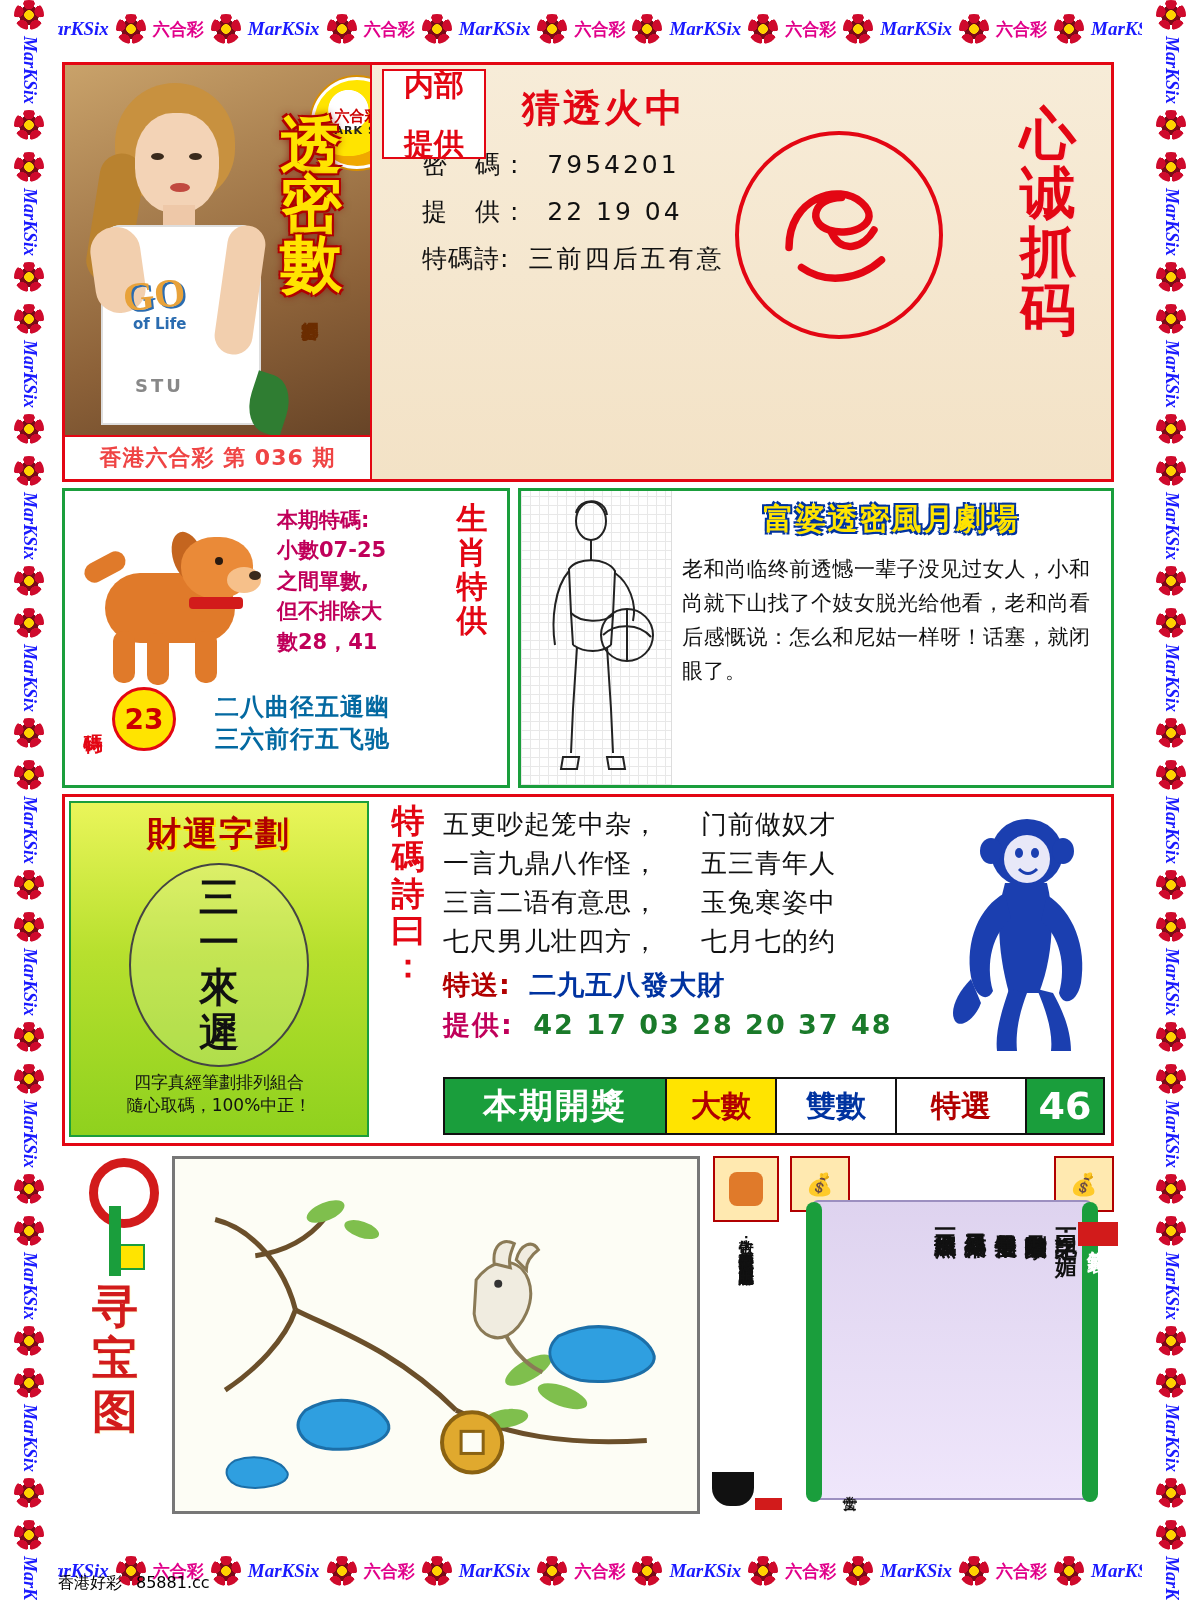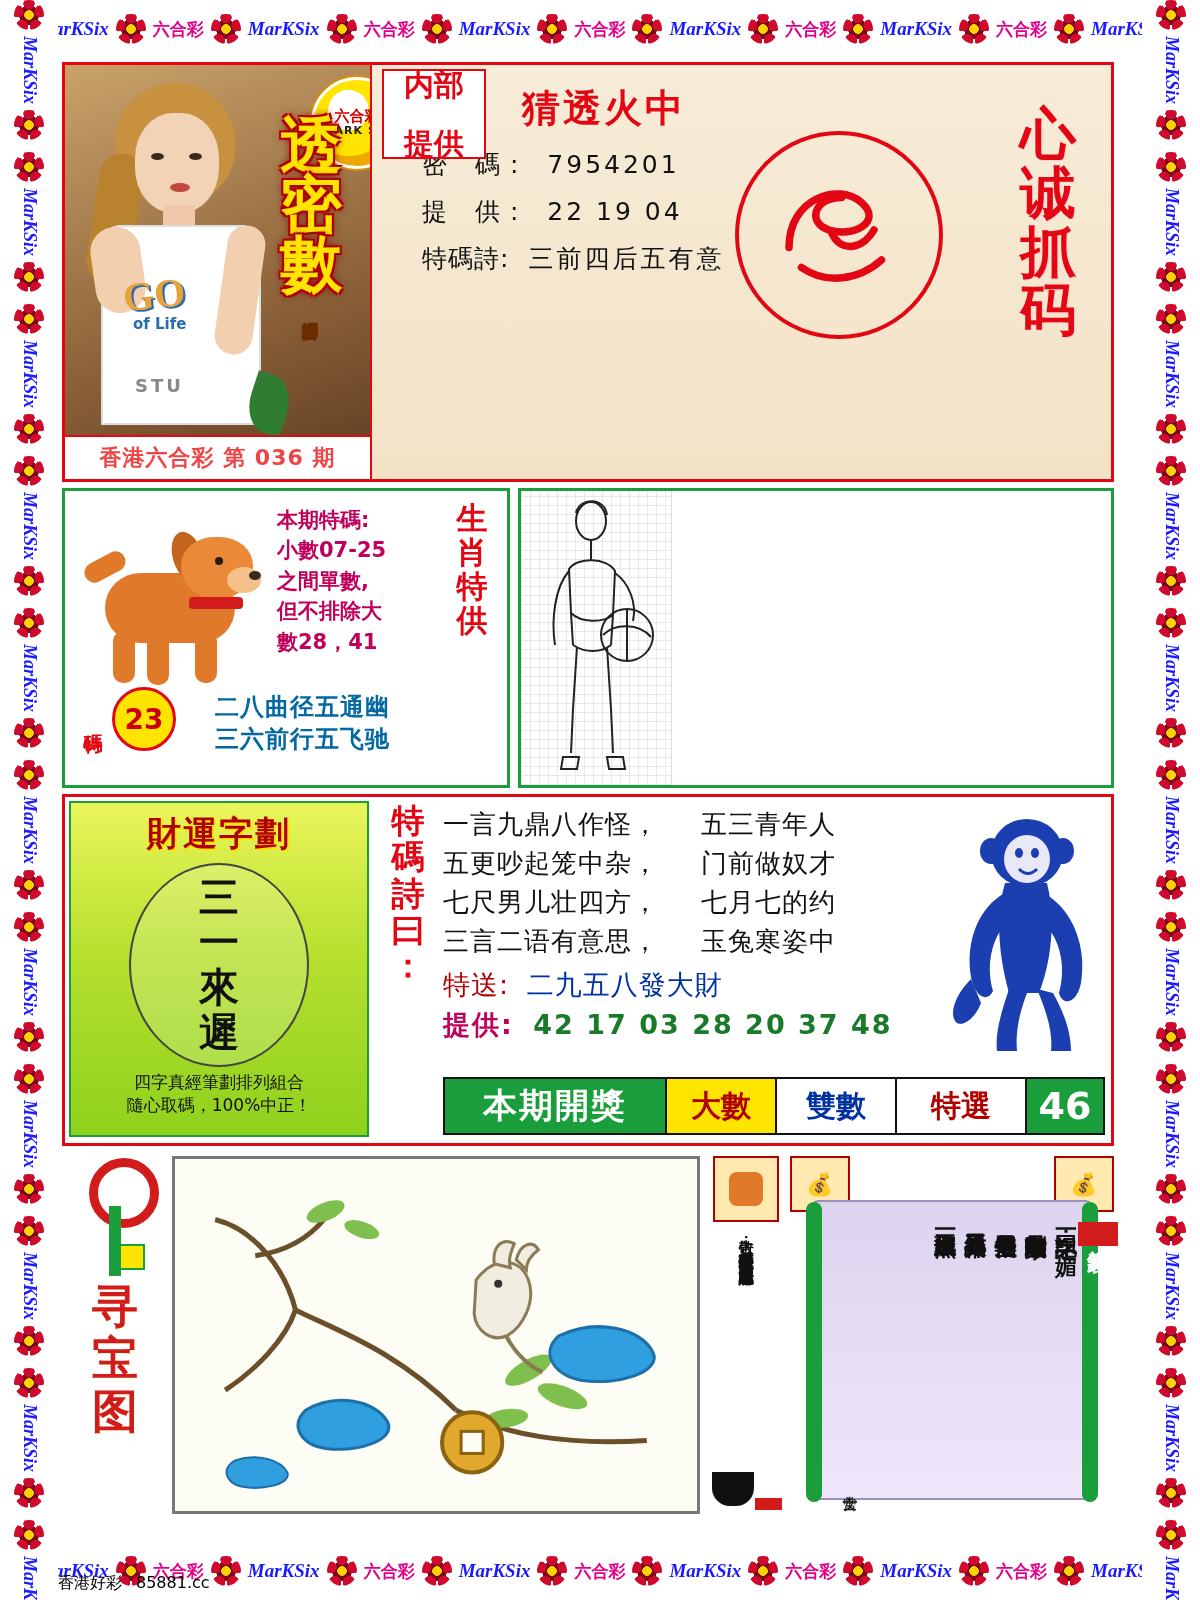--- a/index.html
+++ b/index.html
@@ -281,21 +281,21 @@
   }
   .poem-col span{font-size:33px;font-weight:bold;color:#e30613;display:block;line-height:1.1;}
   .poem-main{
     position:absolute;left:378px;top:8px;width:530px;
   }
   .poem-main .pl{
     font-size:26px;color:#111;letter-spacing:1px;line-height:1.5;display:flex;
   }
   .poem-main .pl .a{width:258px;}
   .tesong{
-    margin-top:6px;font-size:27px;color:#b10000;font-weight:normal;letter-spacing:1px;
+    margin-top:6px;font-size:27px;color:#b10000;font-weight:bold;letter-spacing:1px;
   }
   .tigong{
     margin-top:4px;font-size:27px;color:#1a7a2a;font-weight:bold;letter-spacing:2px;
   }
   .tigong .lbl{color:#c0005a;}
   .monkey{
     position:absolute;right:6px;top:10px;width:170px;height:250px;
   }
   .monkey svg{width:170px;height:250px;}
   .kaijiang{
@@ -685,20 +685,24 @@
               <path d="M34,262 L50,262 L48,274 L32,274 Z"></path>
               <path d="M78,262 L94,262 L96,274 L80,274 Z"></path>
               <path d="M40,76 C26,92 22,124 26,150"></path>
               <path d="M86,78 C100,88 108,108 104,126"></path>
               <circle cx="98" cy="140" r="26"></circle>
               <path d="M74,140 C86,128 110,128 122,142"></path>
               <path d="M98,114 L98,166"></path>
             </g>
           </svg>
         </div>
+        <div class="story-right">
+          <div class="story-title">富婆透密風月劇場</div>
+          <div class="story-body">老和尚临终前透憾一辈子没见过女人，小和尚就下山找了个妓女脱光给他看，老和尚看后感慨说：怎么和尼姑一样呀！话塞，就闭眼了。</div>
+        </div>
       </div>
     </div>
 
     <div class="panel row3">
 
       <div class="caiyun">
         <h3>財運字劃</h3>
         <div class="ellipse">
           <span>三</span>
           <span>一</span>
@@ -714,34 +718,34 @@
       <div class="poem-col">
         <span>特</span>
         <span>碼</span>
         <span>詩</span>
         <span>曰</span>
         <span>：</span>
       </div>
 
       <div class="poem-main">
         <div class="pl">
+          <span class="a">五更吵起笼中杂，</span>
+          <span>门前做奴才</span>
+        </div>
+        <div class="pl">
           <span class="a">一言九鼎八作怪，</span>
           <span>五三青年人</span>
         </div>
         <div class="pl">
-          <span class="a">五更吵起笼中杂，</span>
-          <span>门前做奴才</span>
+          <span class="a">三言二语有意思，</span>
+          <span>玉兔寒姿中</span>
         </div>
         <div class="pl">
           <span class="a">七尺男儿壮四方，</span>
           <span>七月七的约</span>
-        </div>
-        <div class="pl">
-          <span class="a">三言二语有意思，</span>
-          <span>玉兔寒姿中</span>
         </div>
         <div class="tesong">
           <span>特送:</span>
           <span style="color:#0033a0;margin-left:8px">二九五八發大財</span>
         </div>
         <div class="tigong">
           <span class="lbl">提供:</span>
           <span style="margin-left:8px">42  17  03  28  20  37  48</span>
         </div>
       </div>

